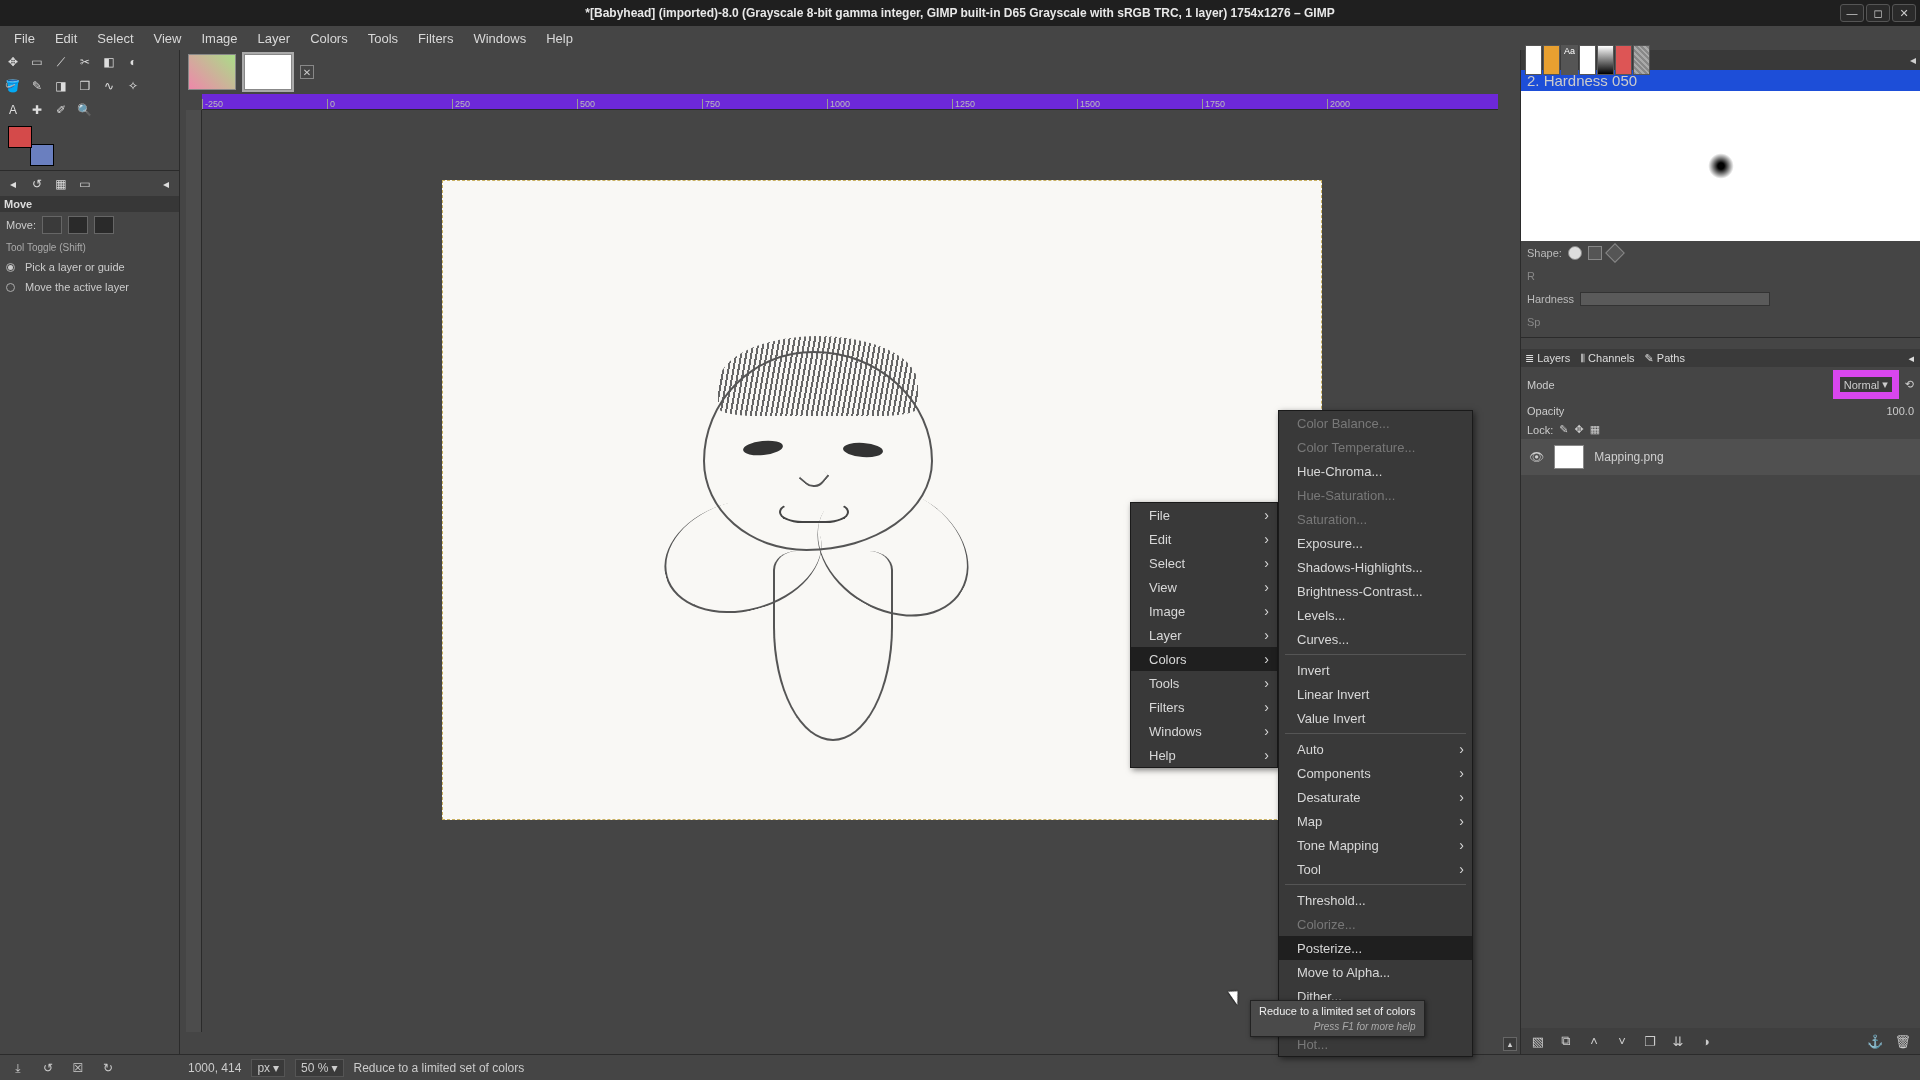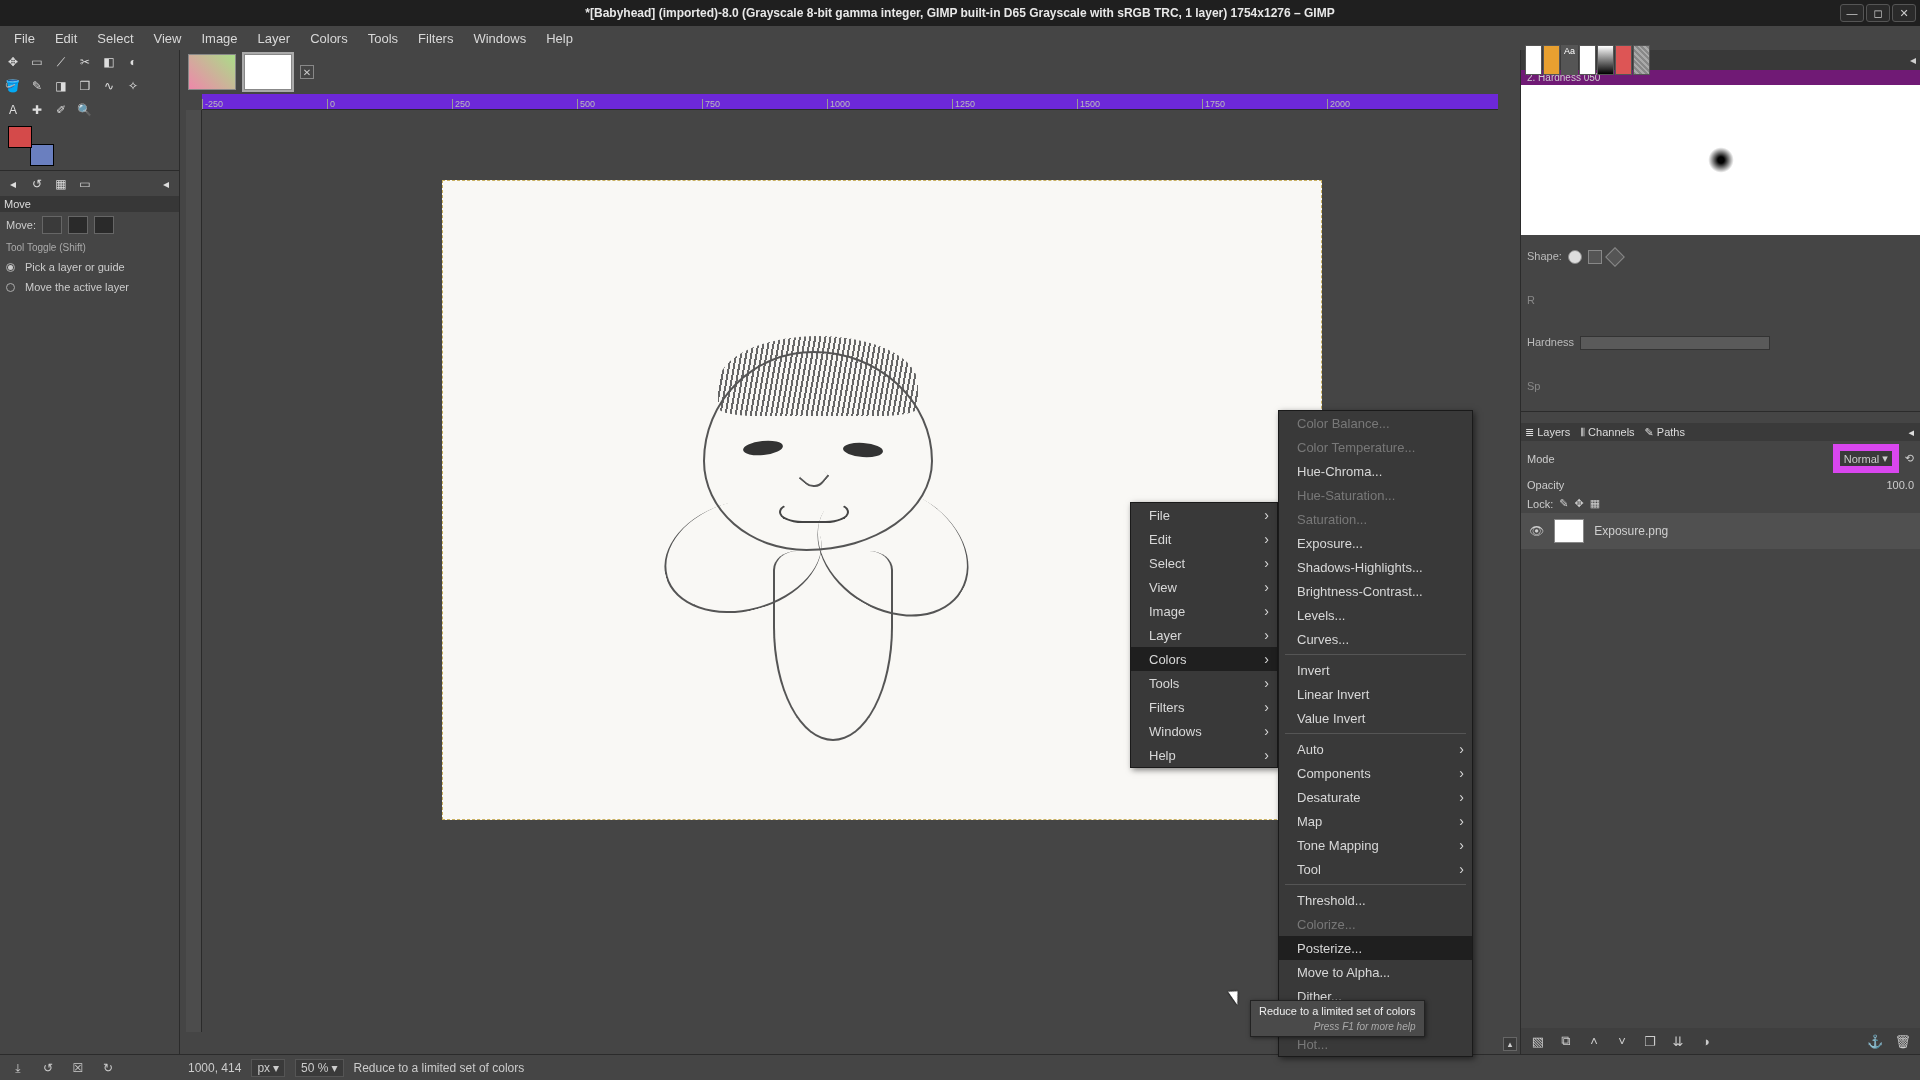--- a/index.html
+++ b/index.html
@@ -10,43 +10,43 @@
 .winbtn{width:24px;height:18px;background:#2a2a2a;border:1px solid #555;border-radius:3px;display:flex;align-items:center;justify-content:center;color:#ccc;font-size:11px}
 .menubar{height:24px;background:#454545;display:flex;align-items:center;padding-left:4px;color:#d8d8d8;font-size:13px}
 .menubar>div{padding:3px 10px}
 .main{display:flex;height:calc(1080px - 26px - 24px - 26px)}
 .leftpanel{width:180px;background:#454545;border-right:1px solid #2b2b2b}
 .tool{width:18px;height:18px;display:flex;align-items:center;justify-content:center;color:#ddd}
 .toolrow{display:flex;gap:6px;padding:3px 4px}
 .swatches{position:relative;width:46px;height:40px;margin:4px 8px}
 .swfg{position:absolute;width:24px;height:22px;background:#d44a4a;border:1px solid #000;top:0;left:0;z-index:2}
 .swbg{position:absolute;width:24px;height:22px;background:#6a7fbf;border:1px solid #000;bottom:0;right:0}
-.optheader{background:#373737;color:#ddd;font-size:11px;font-weight:normal;padding:2px 4px}
+.optheader{background:#373737;color:#ddd;font-size:11px;font-weight:bold;padding:2px 4px}
 .opt{padding:4px 6px;font-size:11px;color:#ccc;display:flex;align-items:center;gap:6px}
 .iconbox{width:20px;height:18px;background:#3a3a3a;border:1px solid #666;display:inline-block}
 .radio{width:9px;height:9px;border:1px solid #aaa;border-radius:50%;display:inline-block;margin-right:4px}
 .radio.on::after{content:"";display:block;width:5px;height:5px;background:#ccc;border-radius:50%;margin:1px}
 .canvaszone{flex:1;background:#454545;position:relative}
 .tabstrip{height:44px;display:flex;align-items:center;padding:4px 8px;gap:8px}
 .thumb{width:48px;height:36px;border:1px solid #888;display:flex;align-items:center;justify-content:center;font-size:9px;background:#fff}
 .thumb.sel{outline:2px solid #aaa}
 .closeTab{width:14px;height:14px;border:1px solid #888;display:flex;align-items:center;justify-content:center;font-size:10px;color:#ccc}
 .rulerH{position:absolute;top:44px;left:22px;right:22px;height:16px;background:#6d28d9;border-bottom:1px solid #2a2a2a;color:#bbb;font-size:9px;display:flex;align-items:flex-end;overflow:hidden}
 .rulerH span{position:absolute;border-left:1px solid #999;padding-left:2px;height:10px;bottom:0}
 .rulerV{position:absolute;top:60px;left:6px;width:16px;bottom:22px;background:#4c4c4c;border-right:1px solid #2a2a2a}
 .viewport{position:absolute;top:60px;left:22px;right:22px;bottom:22px;background:#454545}
 .canvas{position:absolute;left:240px;top:70px;width:880px;height:640px;background:#f9f8f5;border:1px dashed #c9b060}
 .navcorner{position:absolute;bottom:3px;right:3px;width:14px;height:14px;background:#3a3a3a;border:1px solid #666;display:flex;align-items:center;justify-content:center;font-size:9px}
 .rightpanel{width:400px;background:#454545;border-left:1px solid #2b2b2b;display:flex;flex-direction:column}
 .docktabs{height:20px;background:#393939;display:flex;align-items:center;padding-left:4px;gap:1px;position:relative}
 .docktab{width:17px;height:30px;border:1px solid #555;display:inline-block}
-.brushlabel{font-size:10px;color:#ccc;padding:2px 6px;background:#701a75}
+.brushlabel{font-size:15px;color:#ccc;padding:2px 6px;background:#1d4ed8}
 .brushprev{height:150px;background:#fff;margin:0;display:flex;align-items:center;justify-content:center}
 .blob{width:30px;height:30px;background:radial-gradient(circle,#000 0%,#000 15%,rgba(0,0,0,0) 60%)}
-.proprow{padding:15px 6px;font-size:11px;color:#bbb;display:flex;gap:6px}
+.proprow{padding:5px 6px;font-size:11px;color:#bbb;display:flex;align-items:center;gap:6px}
 .shape{width:14px;height:14px;border:1px solid #888;background:#555}
 .hardtrack{flex:1;height:14px;background:#5a5a5a;border:1px solid #333;max-width:190px}
 .layertabs{height:18px;background:#3a3a3a;display:flex;align-items:center;padding-left:4px;gap:10px;font-size:11px;color:#ddd;margin-top:6px}
 .layertabs>div{display:flex;align-items:center;gap:3px}
 .lrow{display:flex;align-items:center;padding:3px 6px;font-size:11px;color:#ccc}
 .modecombo{margin-left:auto;display:flex;align-items:center;gap:3px;background:#3a3a3a;border:7px solid #d946ef;padding:1px 4px}
 .layerentry{display:flex;align-items:center;gap:10px;padding:6px 8px;background:#505050}
 .layerthumb{width:30px;height:24px;background:#fff;border:1px solid #888}
 .layerbtns{margin-top:auto;height:26px;background:#3f3f3f;display:flex;align-items:center;gap:10px;padding:0 8px}
 .lbtn{width:18px;height:18px;color:#ccc;display:flex;align-items:center;justify-content:center;font-size:13px}
@@ -368,21 +368,21 @@
     </div>
     <div class="lrow">
       <span>Lock:</span>
       <span style="margin-left:6px">✎</span>
       <span style="margin-left:6px">✥</span>
       <span style="margin-left:6px">▦</span>
     </div>
     <div class="layerentry">
       <span>👁</span>
       <span class="layerthumb"></span>
-      <span>Exposure.png</span>
+      <span>Mapping.png</span>
     </div>
     <div class="layerbtns">
       <span class="lbtn">▧</span>
       <span class="lbtn">⧉</span>
       <span class="lbtn">˄</span>
       <span class="lbtn">˅</span>
       <span class="lbtn">❐</span>
       <span class="lbtn">⇊</span>
       <span class="lbtn">◑</span>
       <span class="lbtn" style="margin-left:auto">⚓</span>

